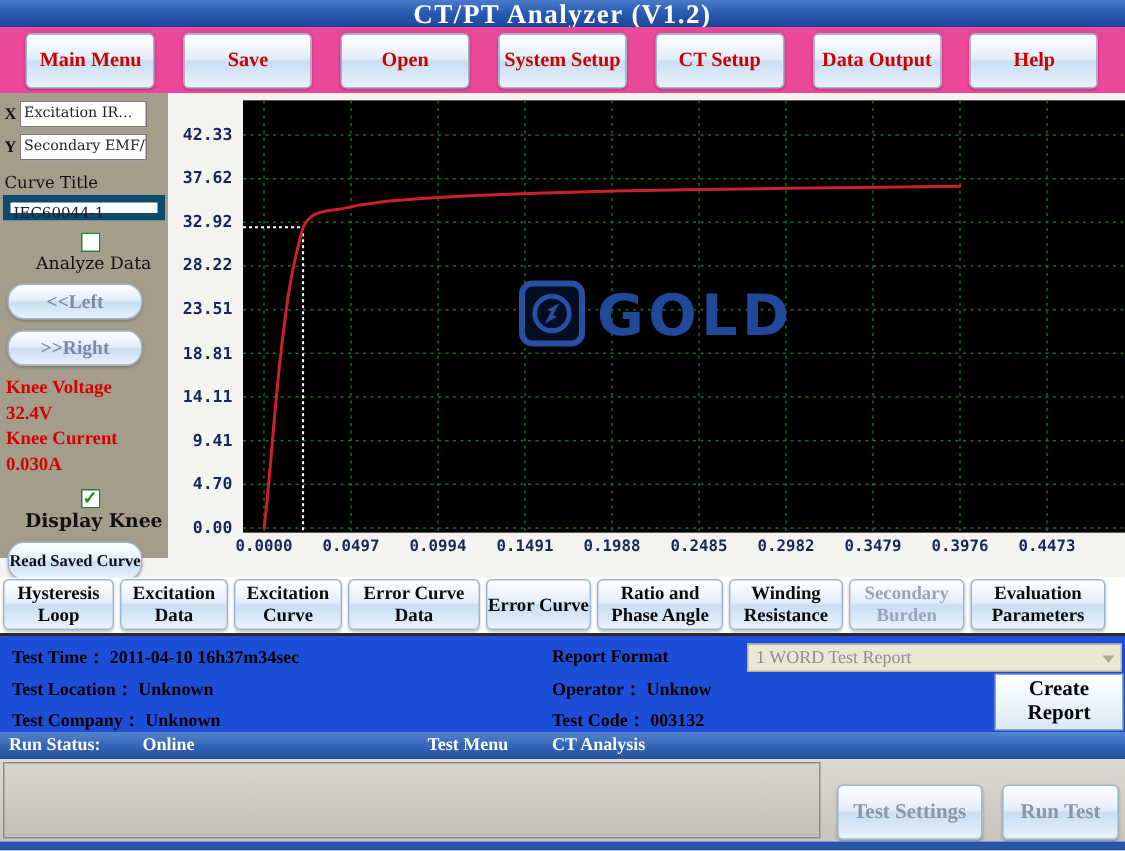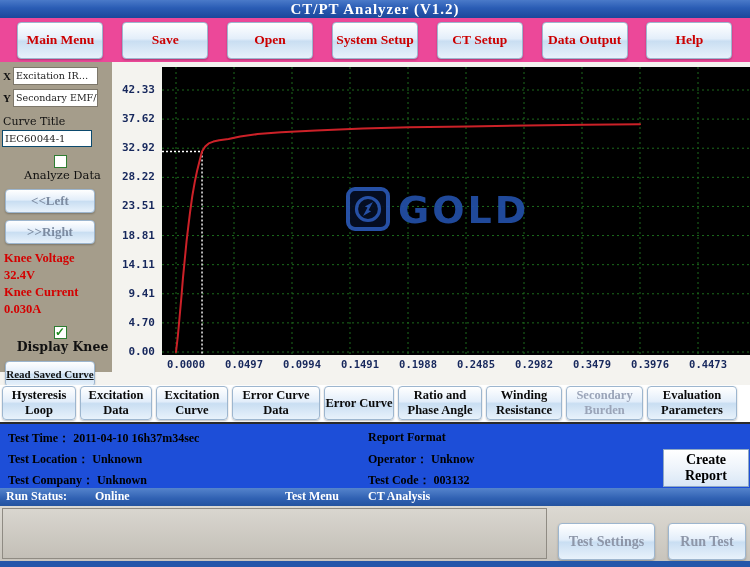--- a/index.html
+++ b/index.html
@@ -3,21 +3,21 @@
 <meta charset="utf-8">
 <style>
   * { margin:0; padding:0; box-sizing:border-box; }
   body { background:#666; font-family:"Liberation Serif", serif; }
   .app { position:relative; width:750px; height:567px; background:#fff; overflow:hidden; margin:0 auto; }
 
   
   .titlebar { position:absolute; left:0; top:0; width:750px; height:18px;
     background:linear-gradient(180deg,#4a7ac9 0%,#2a5cb4 45%,#1b479a 100%);
     display:flex; align-items:center; justify-content:center; }
-  .titlebar span { color:#fff; font-weight:bold; font-size:15px; letter-spacing:1px;
+  .titlebar span { color:#fff; font-weight:bold; font-size:18px; letter-spacing:1px;
     font-family:"Liberation Serif", serif; }
 
   
   .toolbar { position:absolute; left:0; top:18px; width:750px; height:44px; background:#ec4899;
     display:flex; align-items:center; justify-content:space-around; padding:0 8px; }
   .glossy { background:linear-gradient(180deg,#ffffff 0%,#e3eefa 45%,#c9def2 52%,#e8f2fb 100%);
     border:1px solid #9db6cf; border-radius:4px; box-shadow:0 1px 2px rgba(0,0,0,.25); }
   .tool-btn { width:86px; height:37px; display:flex; align-items:center; justify-content:center;
     text-align:center; color:#cc0000; font-weight:bold; font-size:13.5px; line-height:1.1;
     cursor:pointer; font-family:"Liberation Serif", serif; }
@@ -26,44 +26,44 @@
   .main { position:absolute; left:0; top:62px; width:750px; height:323px; background:#f4f3ef; }
 
   
   .sidebar { position:absolute; left:0; top:0; width:112px; height:310px; background:#a59d8b; padding-top:5px; }
   .side-row { position:relative; height:22px; }
   .axis-letter { position:absolute; left:3px; top:3px; font-size:11px; font-weight:bold; color:#111; }
   .combo { position:absolute; left:13px; top:0; width:85px; height:18px; background:#fff;
     border:1px solid #7d776a; font-size:9.5px; color:#222; line-height:16px; padding-left:2px;
     font-family:"DejaVu Serif", serif; white-space:nowrap; overflow:hidden; }
   .side-label { font-size:11px; color:#111; padding-left:3px; margin-top:4px; font-family:"DejaVu Serif", serif; }
-  .side-input { margin:2px 0 0 2px; width:90px; height:17px; background:#fff; border:1px solid #0c4a6e;
+  .side-input { margin:2px 0 0 2px; width:108px; height:17px; background:#fff; border:5px solid #0c4a6e;
     font-size:10px; color:#222; line-height:15px; padding-left:2px; font-family:"DejaVu Serif", serif; }
   .cb-row { display:flex; align-items:center; margin:8px 0 0 8px;flex-direction:column; }
   .cb { width:13px; height:13px; background:#fff; border:1px solid #2e7d32; display:flex;
     align-items:center; justify-content:center; font-size:12px; font-weight:bold; color:#1d8a1d;
     line-height:11px; cursor:pointer; }
   .cb-label { font-size:11.5px; color:#111; margin-left:5px; font-family:"DejaVu Serif", serif; }
   .cb-label.bold { font-weight:bold; font-size:12.5px; }
   .side-btn { display:block; width:90px; margin:7px 4px 0 5px; height:24px; color:#7c8ba1;
     font-weight:bold; font-size:13px; display:flex; align-items:center; justify-content:center; cursor:pointer;
-    font-family:"Liberation Serif", serif; }
-  .side-btn.small { height:26px; color:#111; font-size:11px; line-height:1.1; text-align:center;text-decoration:underline; }
+    font-family:"Liberation Serif", serif;border-radius:11px; }
+  .side-btn.small { height:26px; color:#111; font-size:11px; line-height:1.1; text-align:center; }
   .knee { padding-left:4px; margin-top:6px; }
   .knee div { color:#d40000; font-weight:bold; font-size:12.5px; line-height:17px; }
 
   
   .ylabels { position:absolute; left:112px; top:0; width:46px; height:323px; }
   .ytick { position:absolute; right:3px; width:43px; text-align:right; font-size:11px; font-weight:bold;
     color:#16275c; font-family:"DejaVu Sans Mono", monospace; }
 
   
   .chart-wrap { position:absolute; left:162px; top:5px; width:588px; height:288px; background:#000; }
   .xlabels { position:absolute; left:133px; top:296px; width:617px; height:16px; }
-  .xtick { position:absolute; width:58px; text-align:right; font-size:10.5px; font-weight:bold;
+  .xtick { position:absolute; width:58px; text-align:center; font-size:10.5px; font-weight:bold;
     color:#16275c; font-family:"DejaVu Sans Mono", monospace; }
 
   
   .tabs { position:absolute; left:0; top:385px; width:750px; height:37px; background:#fff;
     display:flex; gap:4px; padding:1px 2px 0 2px; }
   .tab { height:34px; display:flex; align-items:center; justify-content:center; text-align:center;
     font-weight:bold; font-size:12.5px; line-height:1.2; color:#0a0a0a; cursor:pointer;
     font-family:"Liberation Serif", serif; }
   .tab.disabled { color:#9aa4b8; cursor:default; }
 
@@ -243,20 +243,24 @@
       <b>Report Format</b>
     </div>
     <div class="info-row" style="left:368px; top:27px">
       <b>Operator：</b>
       <b>Unknow</b>
     </div>
     <div class="info-row" style="left:368px; top:48px">
       <b>Test Code：</b>
       <b>003132</b>
     </div>
+    <div class="dropdown">
+      <span>1 WORD Test Report</span>
+      <span class="dd-arrow"></span>
+    </div>
     <div class="create-btn">Create Report</div>
   </div>
 
   <div class="statusbar">
     <span style="left:6px">Run Status:</span>
     <span style="left:95px">Online</span>
     <span style="left:285px">Test Menu</span>
     <span style="left:368px">CT Analysis</span>
   </div>
 

